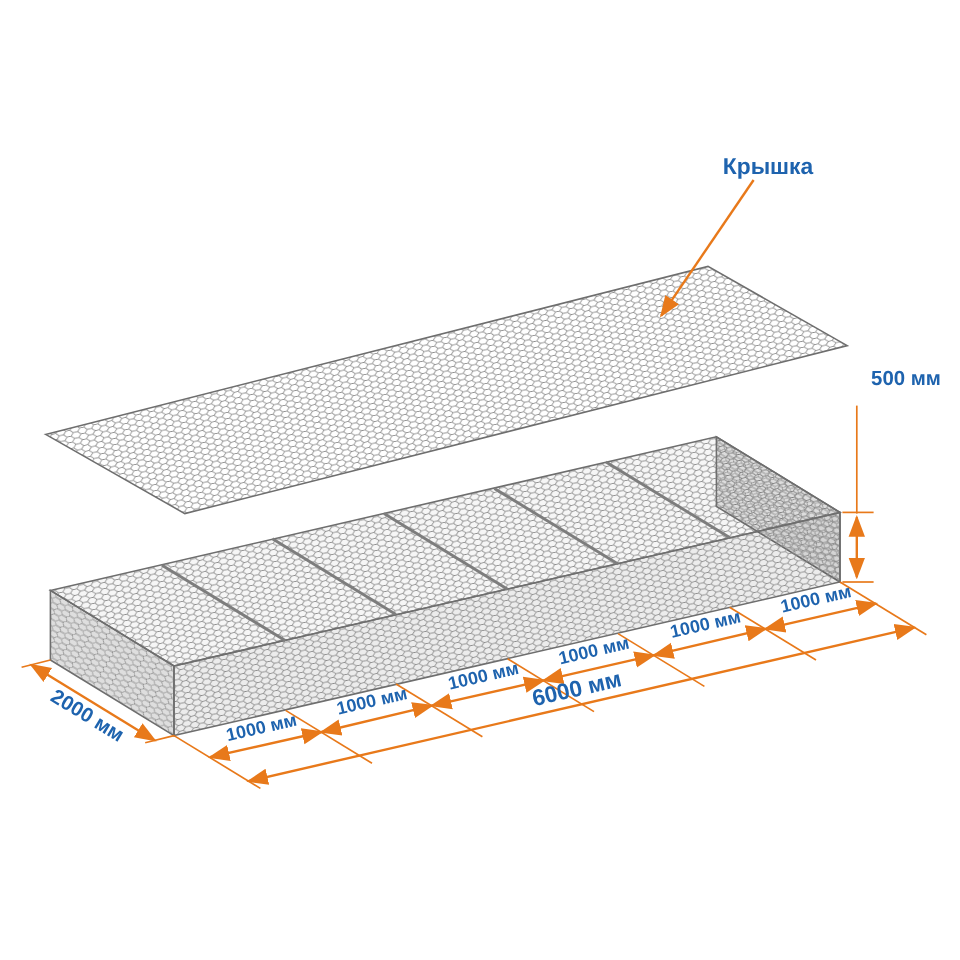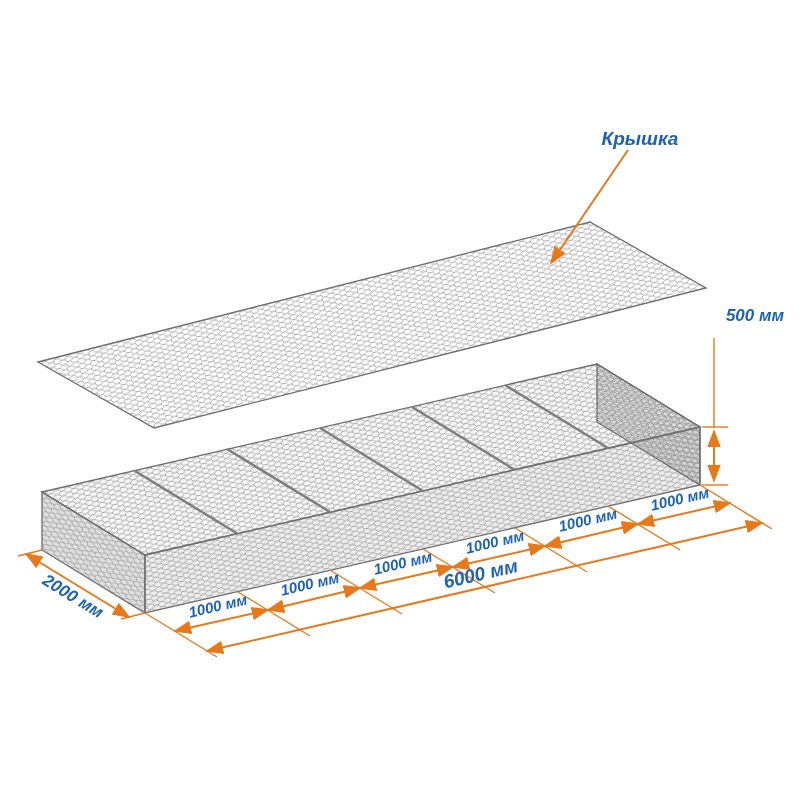--- a/index.html
+++ b/index.html
@@ -1,16 +1,16 @@
 <!DOCTYPE html>
 <html><head>
 <meta charset="utf-8">
 <style>
   html,body{margin:0;padding:0;background:#ffffff;}
-  .stage{width:800px;height:800px;position:relative;background:#ffffff;overflow:hidden;font-style:italic;}
+  .stage{width:800px;height:800px;position:relative;background:#ffffff;overflow:hidden;}
   svg{display:block;}
   .face-edge{stroke:#6e6e6e;stroke-width:1.3;fill:none;}
   .divider{stroke:#7d7d7d;stroke-width:2.4;fill:none;}
   .dim{stroke:#E8791A;stroke-width:2;fill:none;}
   .ext{stroke:#E8791A;stroke-width:1.4;fill:none;}
   .lbl{fill:#1E63AE;font-weight:bold;font-family:"Liberation Sans",sans-serif;}
 </style>
 </head>
 <body>
 

